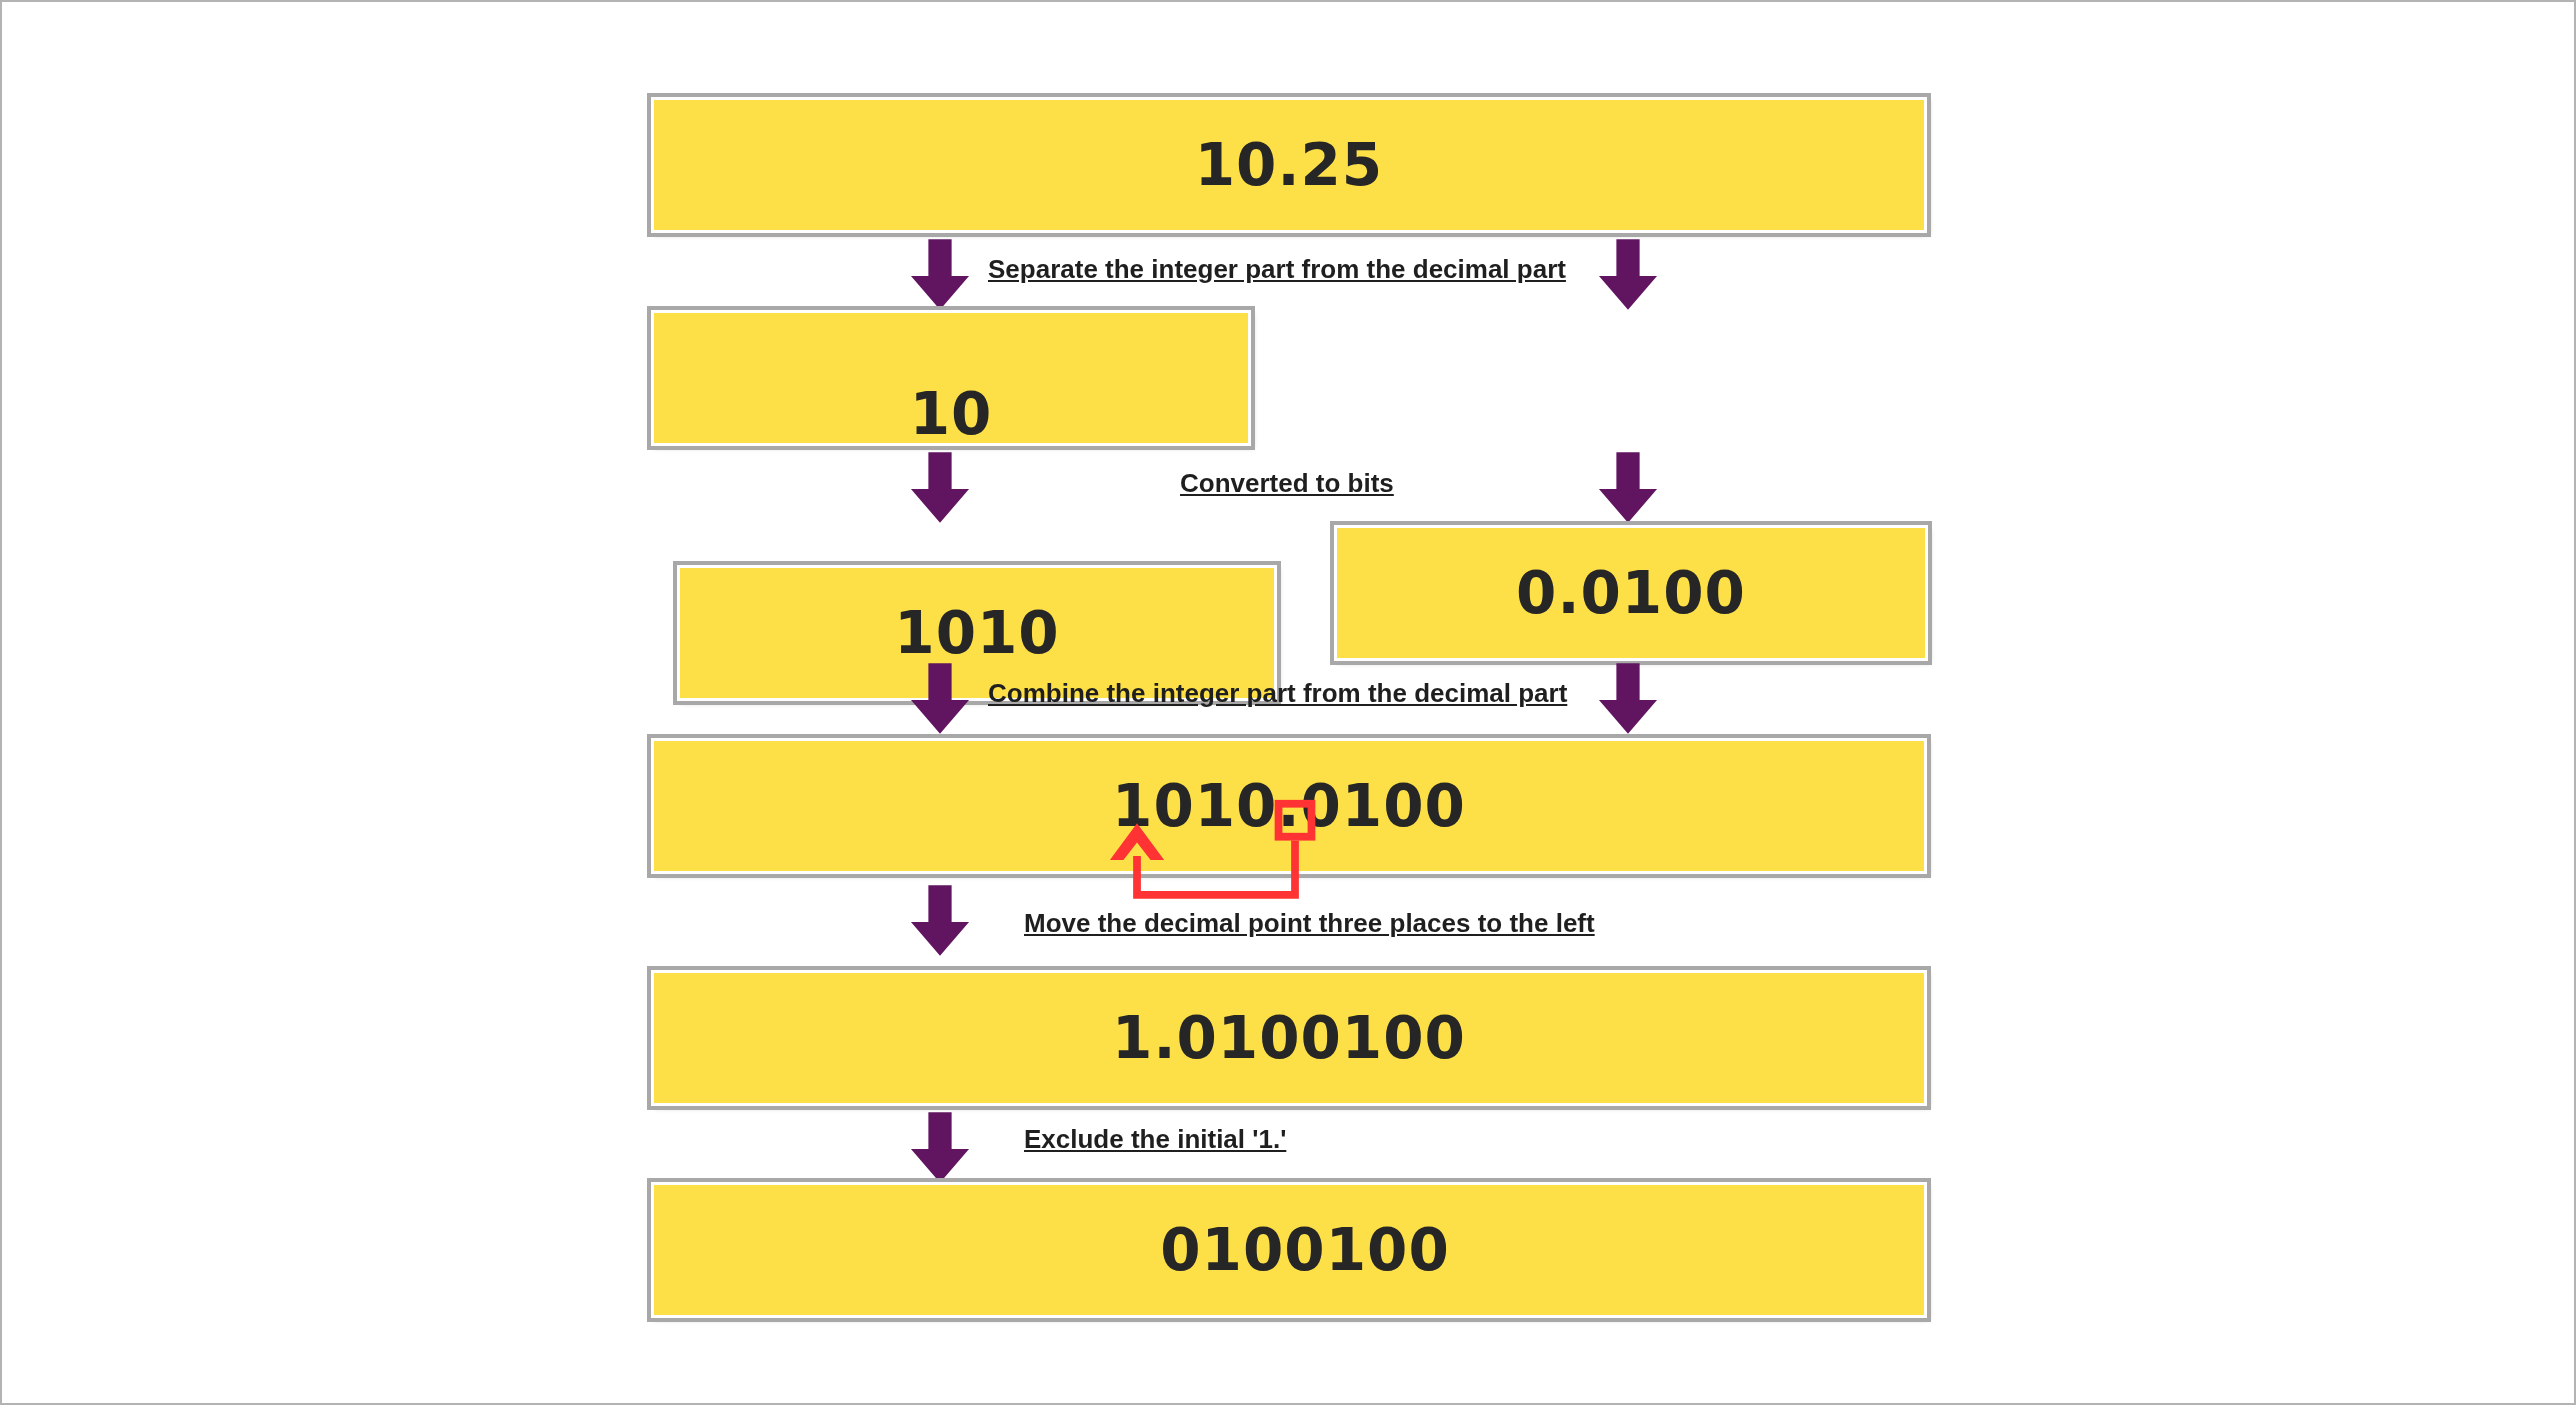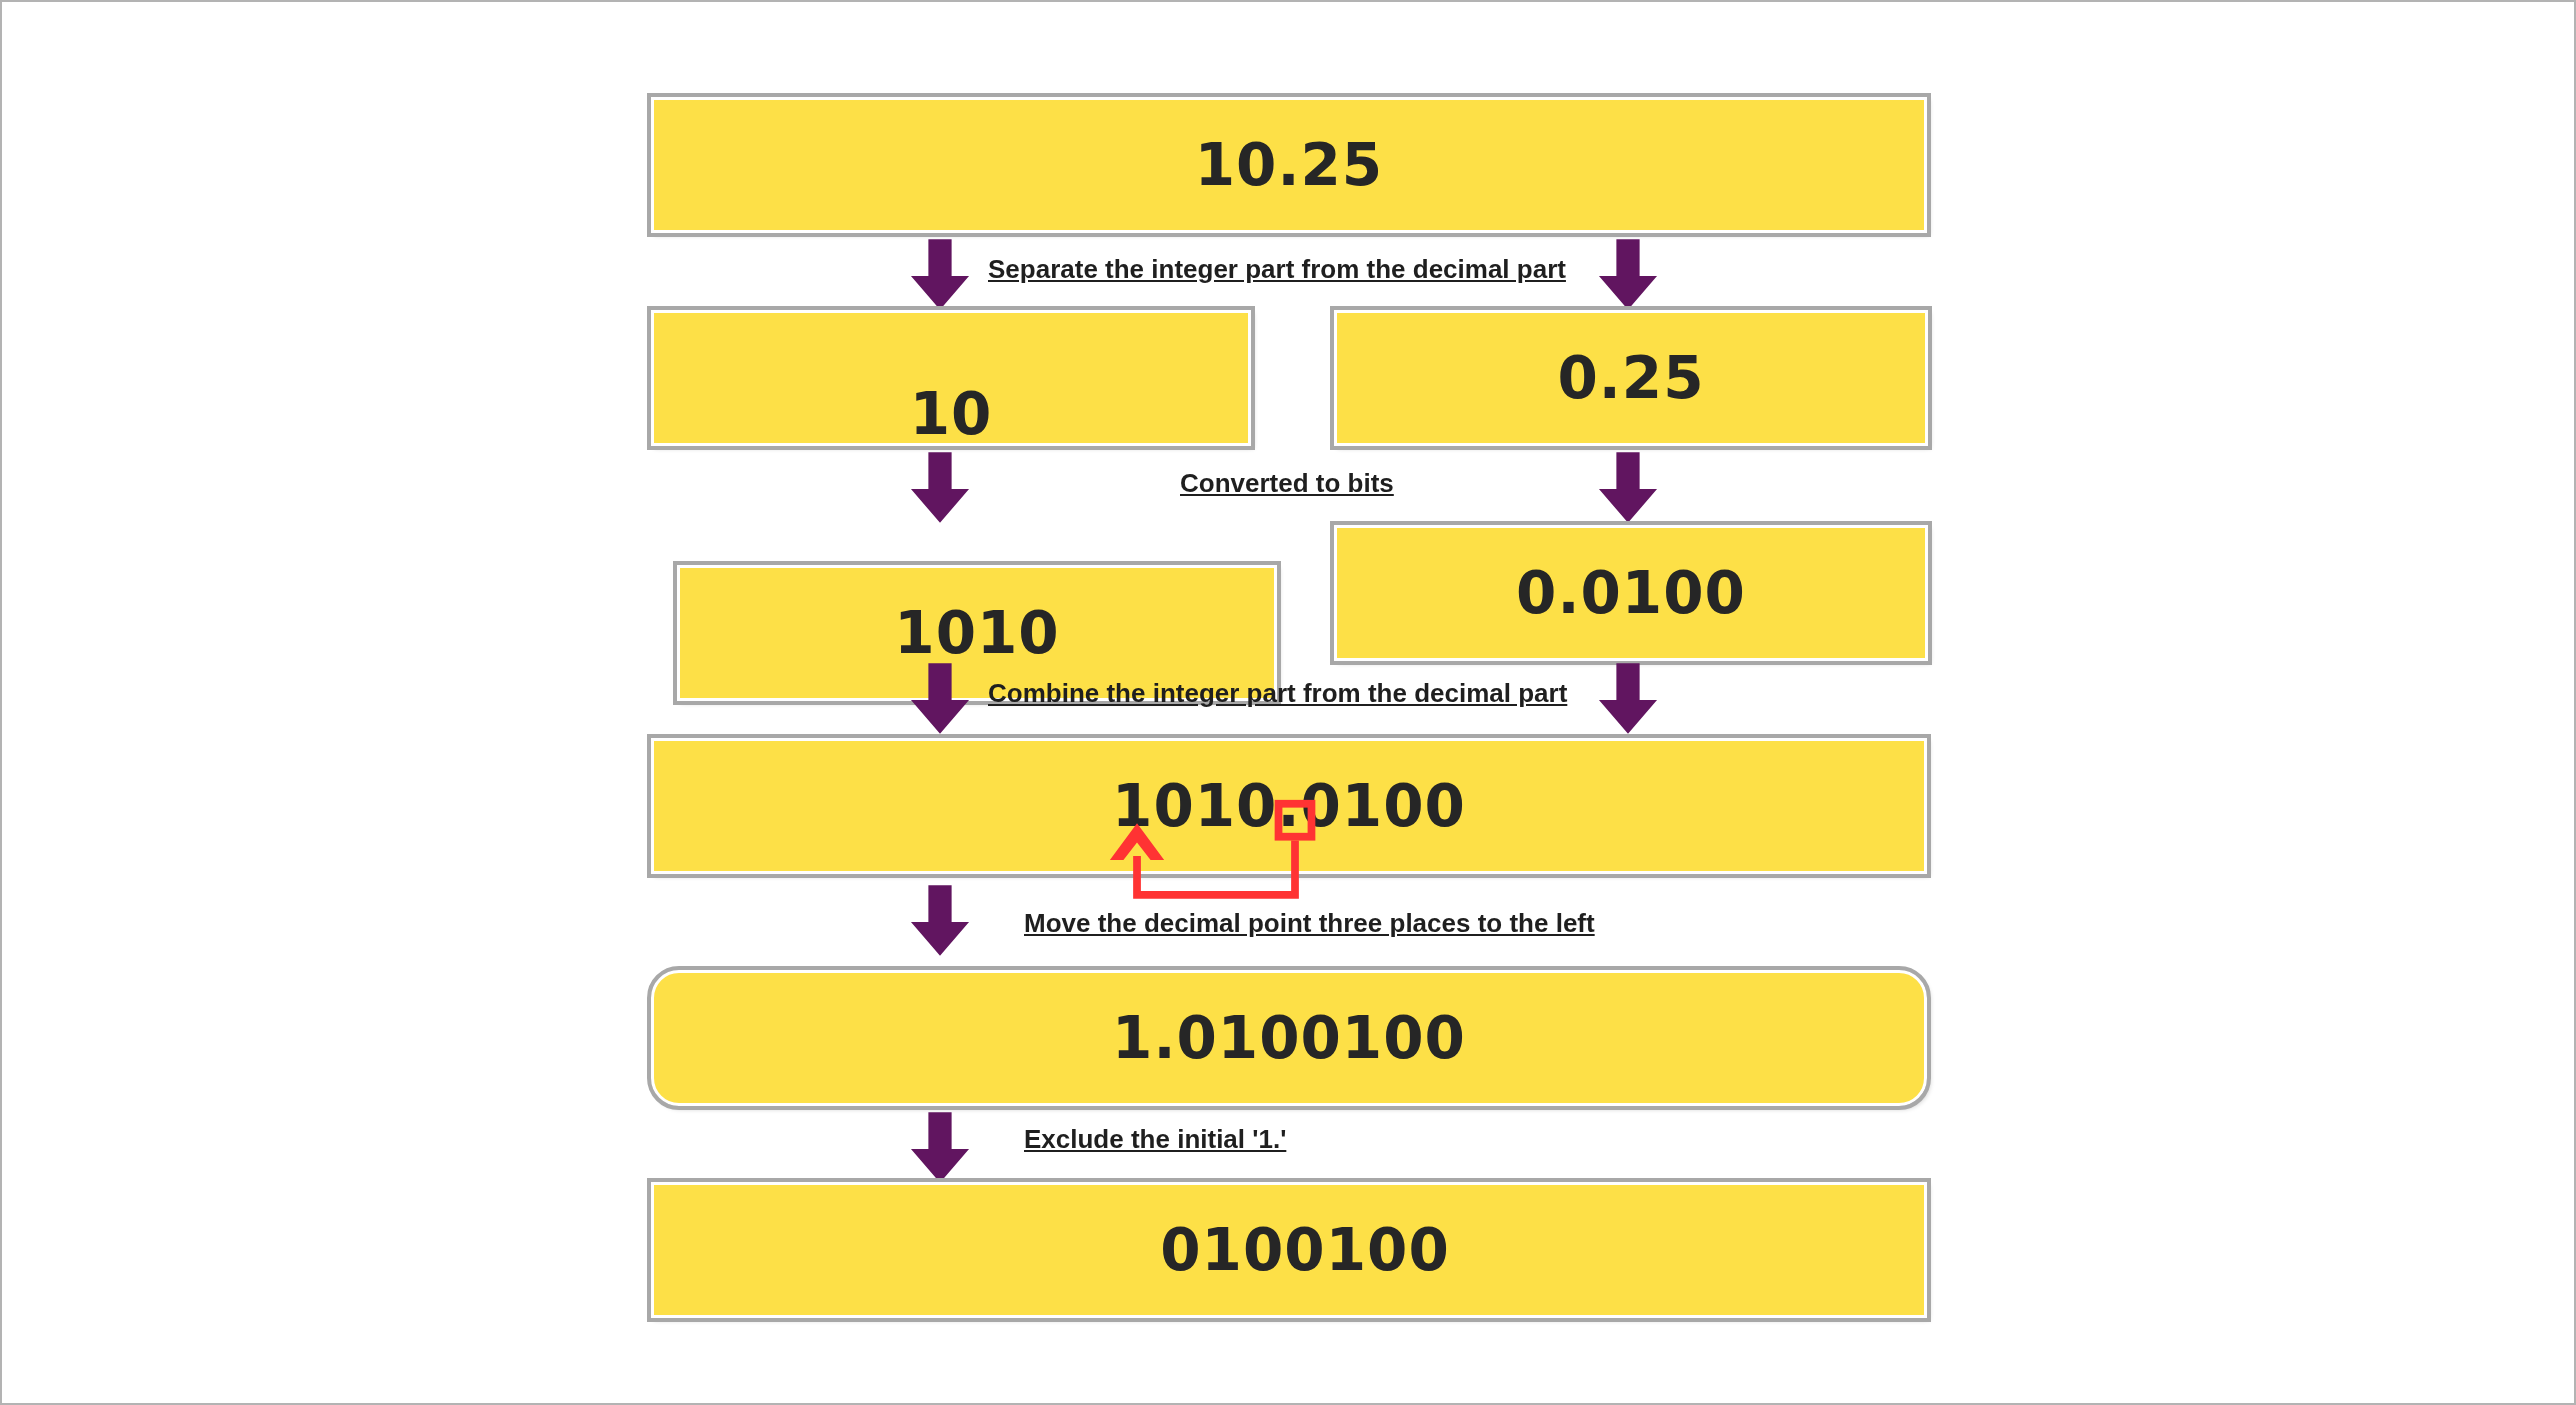--- a/index.html
+++ b/index.html
@@ -94,23 +94,20 @@
   <div class="arrow" style="left:1596px; top:237px;">
     <svg viewBox="0 0 62 74" xmlns="http://www.w3.org/2000/svg">
       <polygon points="19,0 43,0 43,38 61,38 31,73 1,38 19,38" fill="#611560"></polygon>
     </svg>
   </div>
   <div class="step-label" style="left:986px; top:254px;">Separate the integer part from the decimal part</div>
 
   <div class="node" id="node-integer-part" style="left:649px; top:308px; width:600px; height:136px;align-items:flex-end;">
     <span class="value">10</span>
   </div>
-  <div class="node" id="node-fraction-part" style="left:1332px; top:308px; width:594px; height:136px;">
-    <span class="value">0.25</span>
-  </div>
 
   <div class="arrow" style="left:908px; top:450px;">
     <svg viewBox="0 0 62 74" xmlns="http://www.w3.org/2000/svg">
       <polygon points="19,0 43,0 43,38 61,38 31,73 1,38 19,38" fill="#611560"></polygon>
     </svg>
   </div>
   <div class="arrow" style="left:1596px; top:450px;">
     <svg viewBox="0 0 62 74" xmlns="http://www.w3.org/2000/svg">
       <polygon points="19,0 43,0 43,38 61,38 31,73 1,38 19,38" fill="#611560"></polygon>
     </svg>
@@ -151,21 +148,21 @@
     </svg>
   </div>
 
   <div class="arrow" style="left:908px; top:883px;">
     <svg viewBox="0 0 62 74" xmlns="http://www.w3.org/2000/svg">
       <polygon points="19,0 43,0 43,38 61,38 31,73 1,38 19,38" fill="#611560"></polygon>
     </svg>
   </div>
   <div class="step-label" style="left:1022px; top:908px;">Move the decimal point three places to the left</div>
 
-  <div class="node" id="node-normalized-bits" style="left:649px; top:968px; width:1276px; height:136px;border-radius:28px;">
+  <div class="node" id="node-normalized-bits" style="left:649px; top:968px; width:1276px; height:136px;">
     <span class="value">1.0100100</span>
   </div>
 
   <div class="arrow" style="left:908px; top:1110px;">
     <svg viewBox="0 0 62 74" xmlns="http://www.w3.org/2000/svg">
       <polygon points="19,0 43,0 43,38 61,38 31,73 1,38 19,38" fill="#611560"></polygon>
     </svg>
   </div>
   <div class="step-label" style="left:1022px; top:1124px;">Exclude the initial '1.'</div>
 

